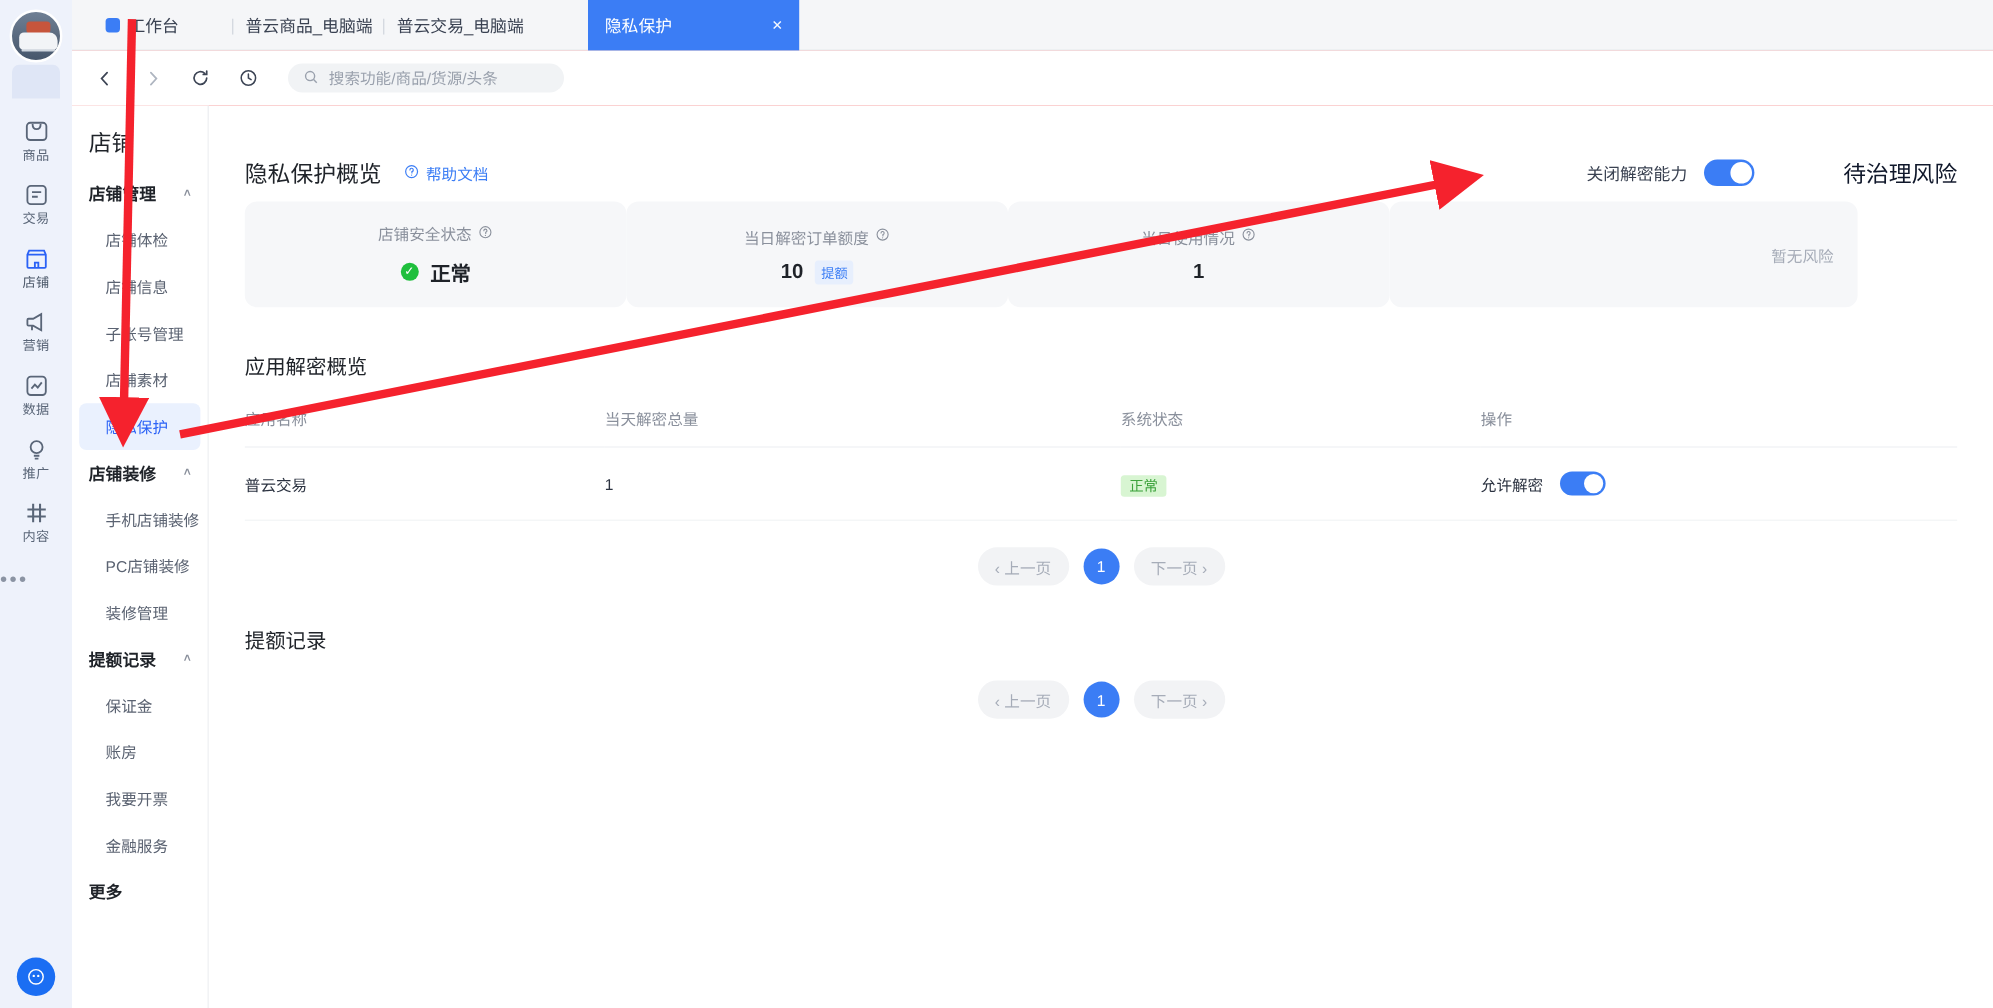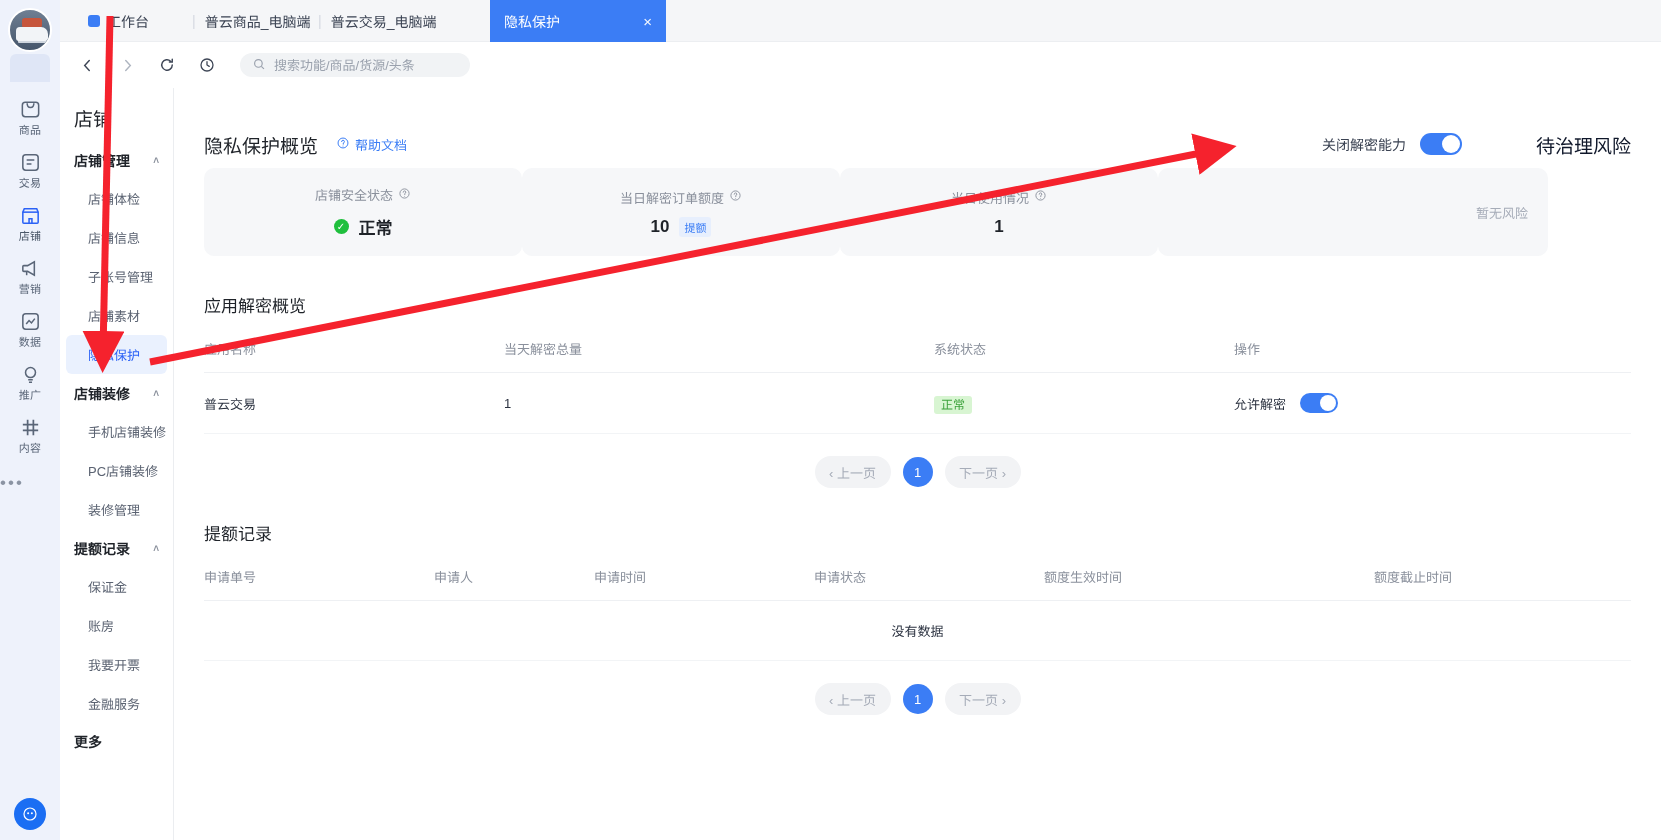--- a/index.html
+++ b/index.html
@@ -493,37 +493,20 @@
       <div class="pager">
         <div class="pg-btn">‹ 上一页</div>
         <div class="pg-num">1</div>
         <div class="pg-btn">下一页 ›</div>
       </div>
     </div>
 
     <div class="sec2-title" style="padding-top:22px">提额记录</div>
 
     <div class="tbl-wrap">
-      <table class="tbl">
-        <thead>
-          <tr>
-            <th style="width:230px">申请单号</th>
-            <th style="width:160px">申请人</th>
-            <th style="width:220px">申请时间</th>
-            <th style="width:230px">申请状态</th>
-            <th style="width:330px">额度生效时间</th>
-            <th>额度截止时间</th>
-          </tr>
-        </thead>
-        <tbody>
-          <tr class="empty-row">
-            <td colspan="6">没有数据</td>
-          </tr>
-        </tbody>
-      </table>
 
       <div class="pager">
         <div class="pg-btn">‹ 上一页</div>
         <div class="pg-num">1</div>
         <div class="pg-btn">下一页 ›</div>
       </div>
     </div>
 
   </div>
 

